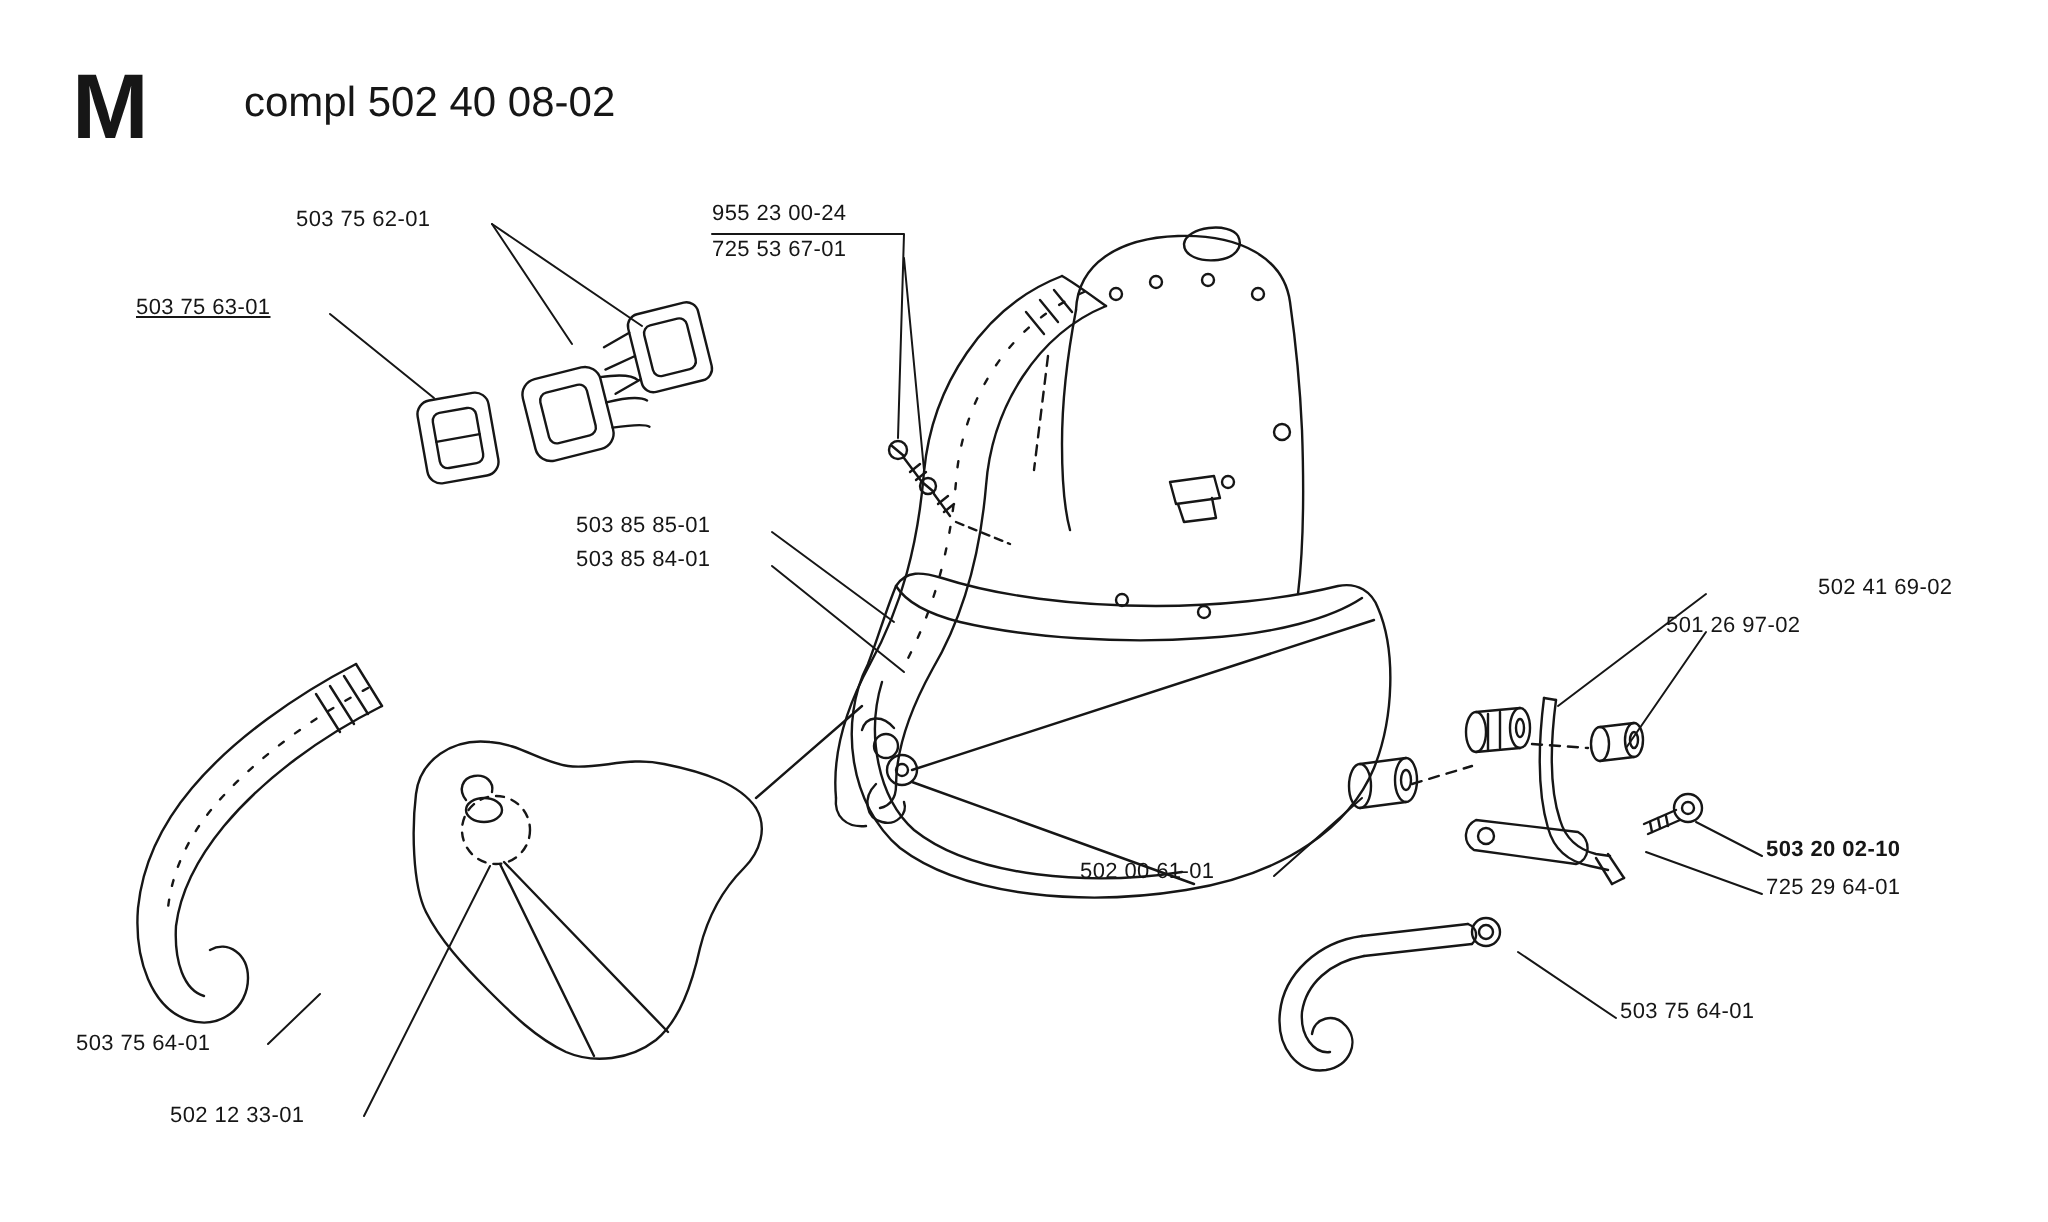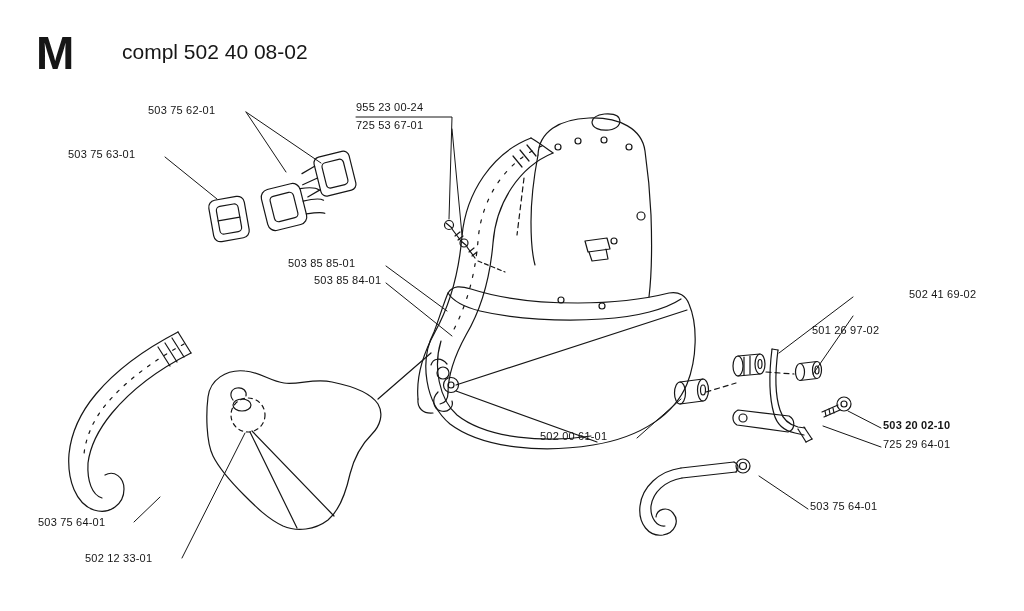--- a/index.html
+++ b/index.html
@@ -216,27 +216,27 @@
         <path d="M734,462 C739,464 739,469 736,472"></path>
       </g>
 
     </g>
   </svg>
 
   <div class="section-letter">M</div>
   <div class="diagram-title">compl 502 40 08-02</div>
 
   <div class="part-label" style="left:148px; top:104px;">503 75 62-01</div>
-  <div class="part-label" style="left:68px; top:148px;">503 75 63-01</div>
+  <div class="part-label" style="left:68px; top:148px;text-decoration:underline;">503 75 63-01</div>
   <div class="part-label" style="left:356px; top:101px;">955 23 00-24</div>
   <div class="part-label" style="left:356px; top:119px;">725 53 67-01</div>
   <div class="part-label" style="left:288px; top:257px;">503 85 85-01</div>
-  <div class="part-label" style="left:288px; top:274px;margin-left:26px;">503 85 84-01</div>
+  <div class="part-label" style="left:288px; top:274px;">503 85 84-01</div>
   <div class="part-label" style="left:889px; top:288px;margin-left:20px;">502 41 69-02</div>
-  <div class="part-label" style="left:812px; top:307px;margin-top:17px;">501 26 97-02</div>
+  <div class="part-label" style="left:833px; top:307px;">501 26 97-02</div>
   <div class="part-label" style="left:883px; top:419px;font-weight:bold;">503 20 02-10</div>
   <div class="part-label" style="left:883px; top:438px;">725 29 64-01</div>
   <div class="part-label" style="left:540px; top:430px;">502 00 61-01</div>
   <div class="part-label" style="left:38px; top:516px;">503 75 64-01</div>
   <div class="part-label" style="left:85px; top:552px;">502 12 33-01</div>
   <div class="part-label" style="left:810px; top:500px;">503 75 64-01</div>
 
 </div>
 
 </body></html>

